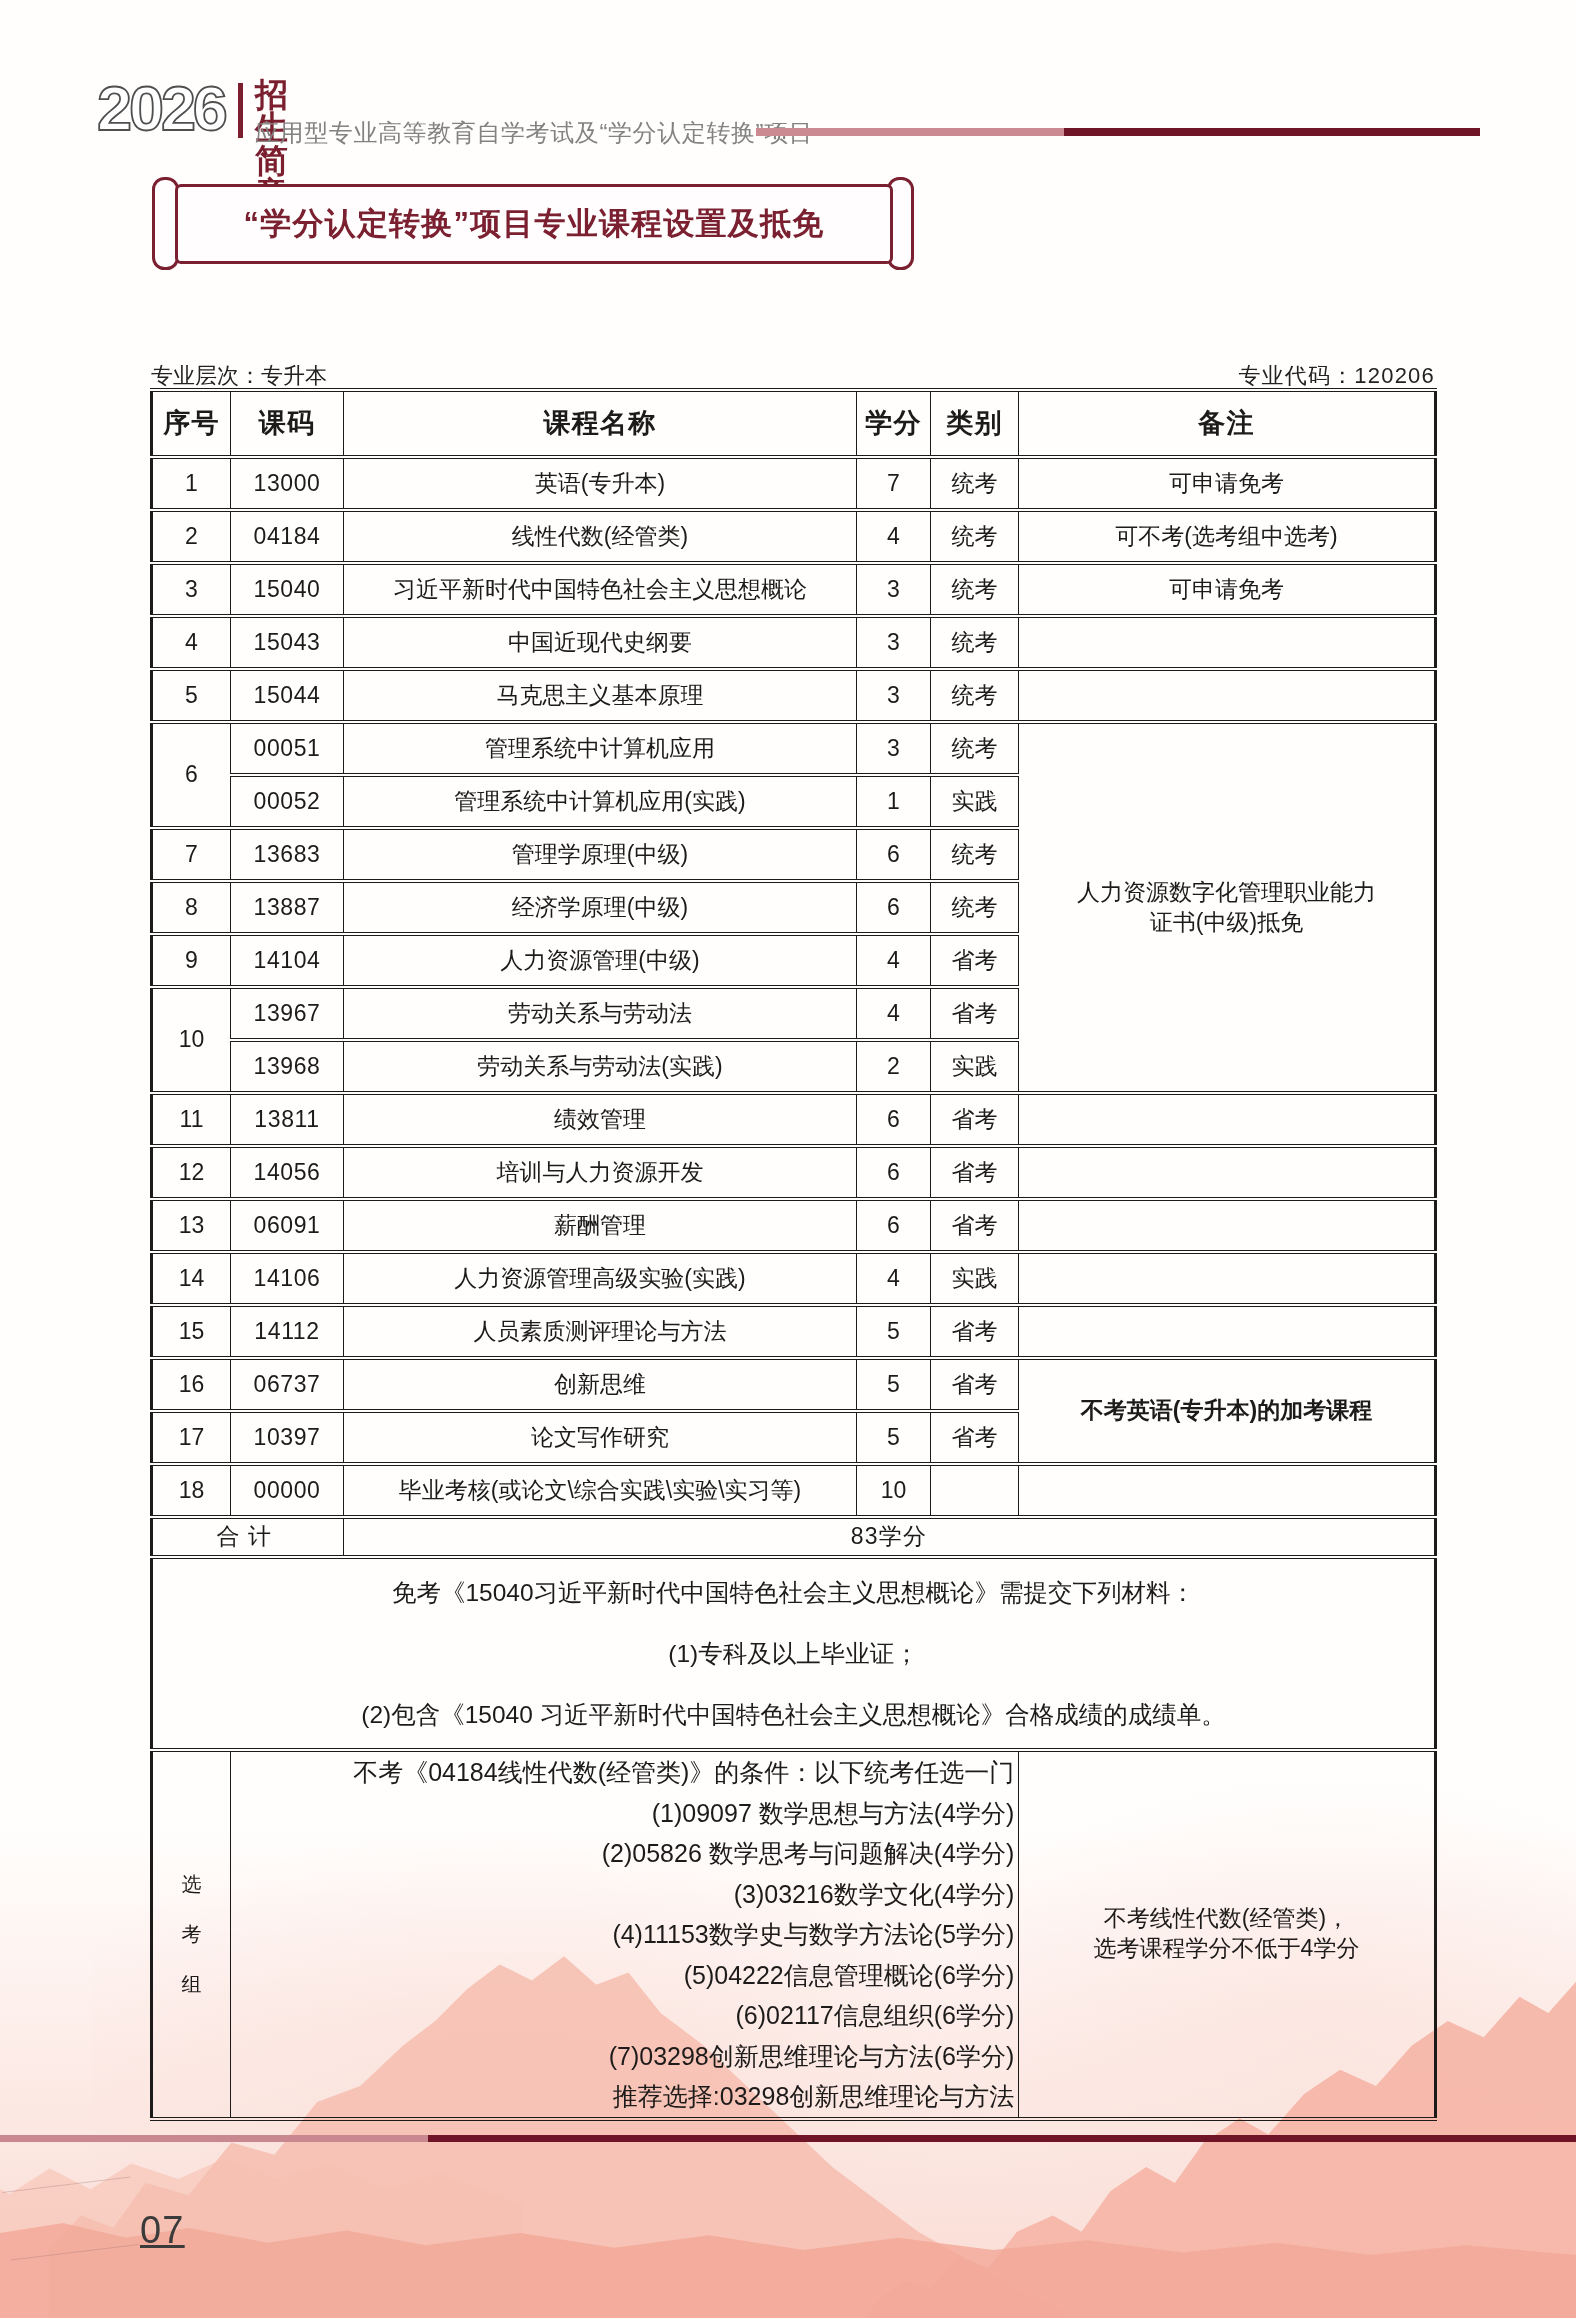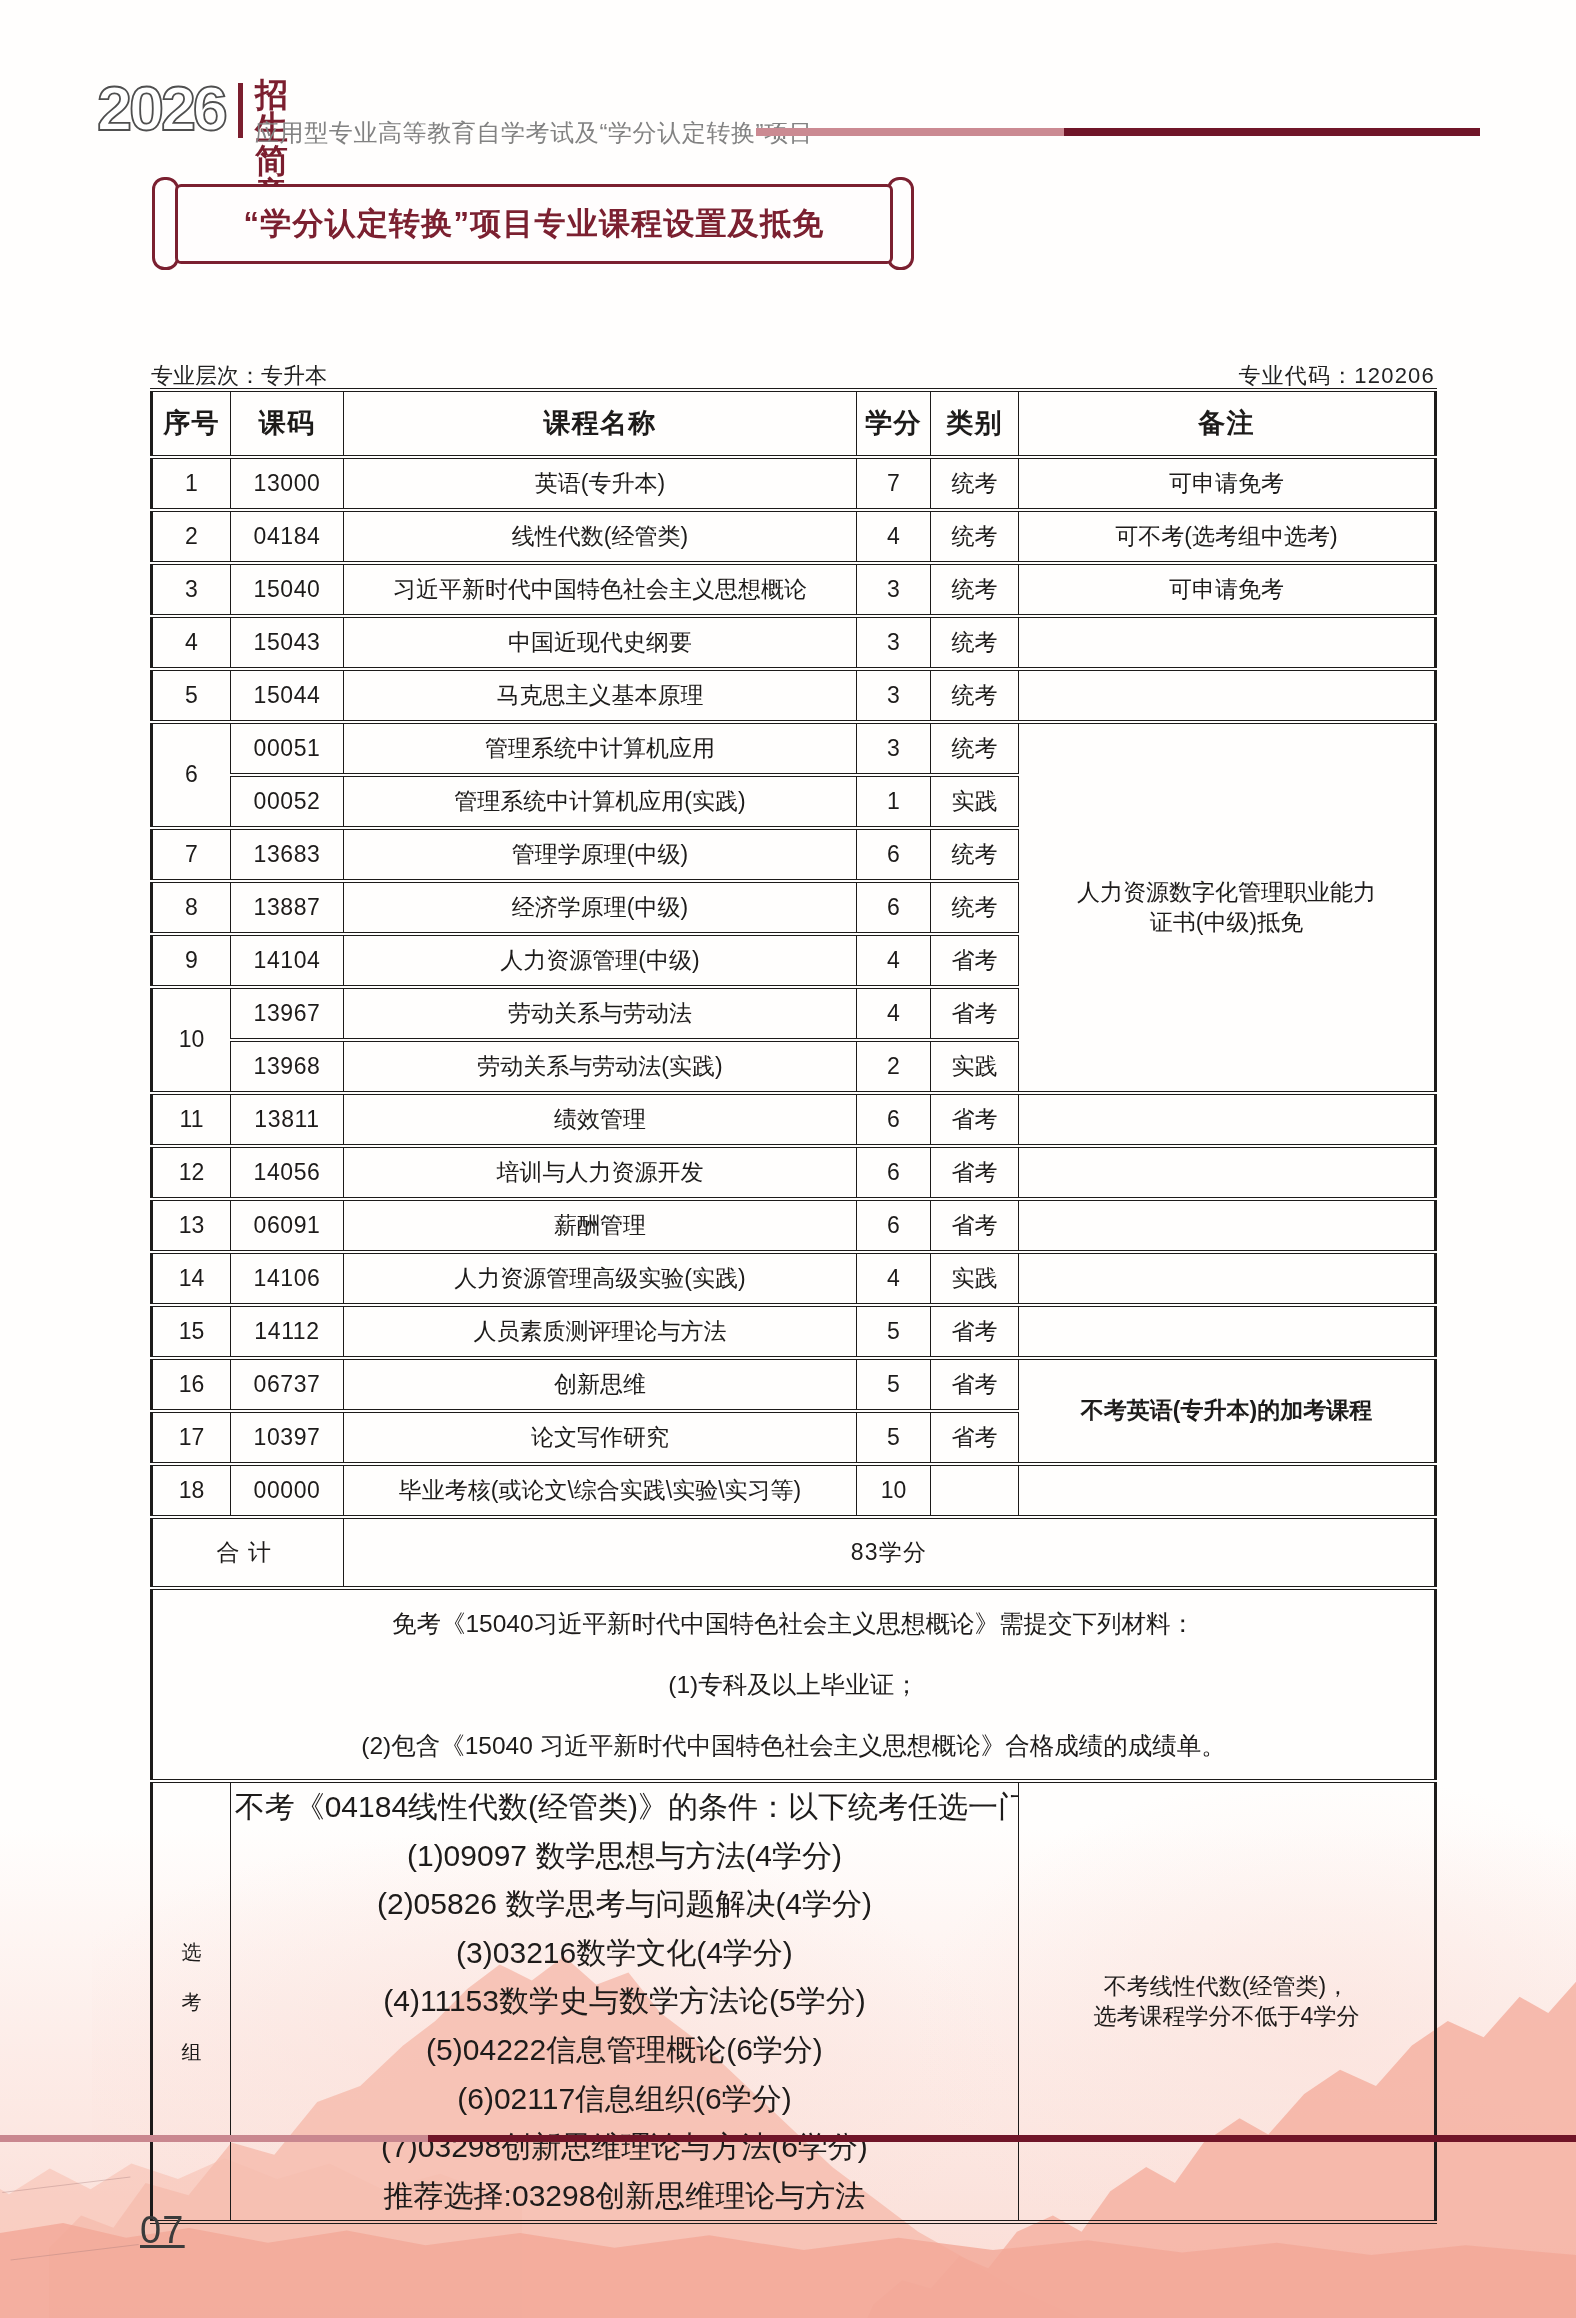--- a/index.html
+++ b/index.html
@@ -98,37 +98,37 @@
     border-left:1.8px solid #1d1b1a;border-right:1.8px solid #1d1b1a;
     border-top:4.3px double #1d1b1a;border-bottom:4.3px double #1d1b1a;
     text-align:center;vertical-align:middle;
     font-size:23px;line-height:1.3;padding:0 3.7px;
     overflow:hidden;
   }
   table.course{border:3.7px solid #1d1b1a;}
   table.course th{font-size:27px;font-weight:700;letter-spacing:1.2px;margin-top:19px;}
   tr.hrow{height:67px;}
   tr.drow{height:53px;}
-  tr.trow{height:71px;}
+  tr.trow{height:40px;}
   tr.nrow{height:193px;}
   tr.erow{height:367px;}
   td.codecell{letter-spacing:0.6px;}
   td.cert-remark{font-size:23px;line-height:1.8;}
   td.bold-remark{font-size:24.5px;font-weight:700;}
   td.total-label{font-size:24.5px;letter-spacing:8.6px;font-weight:500;}
   td.total-value{font-size:24.5px;letter-spacing:1.2px;}
   td.notes-cell{text-align:left;padding:11px 24.5px 0 39px;}
   .notes-line{font-size:24.5px;line-height:2.5;color:#1d1b1a;}
   td.elect-group{padding:0;}
   .vert-label{
     margin:0 auto;width:29.4px;font-size:20px;line-height:2.5;
     word-break:break-all;text-align:center;letter-spacing:0;
   }
   td.elect-list{text-align:left;padding:16px 12.3px 0 19.6px;}
-  .elect-line{font-size:30px;line-height:1.62;white-space:nowrap;}
+  .elect-line{font-size:25px;line-height:1.62;white-space:nowrap;text-align:right;}
   td.elect-note{font-size:24.5px;line-height:2.2;}
   
   .bottom-rule-light{position:absolute;left:0;top:2135px;width:428px;height:7.4px;background:#c9878f;}
   .bottom-rule-dark{position:absolute;left:428px;top:2135px;width:1148px;height:7.4px;background:#701528;}
   .page-number{
     position:absolute;left:140px;top:2209px;
     font-size:38px;color:#3b3b3b;letter-spacing:1.2px;text-decoration:underline;
   }
 </style>
 </head>

